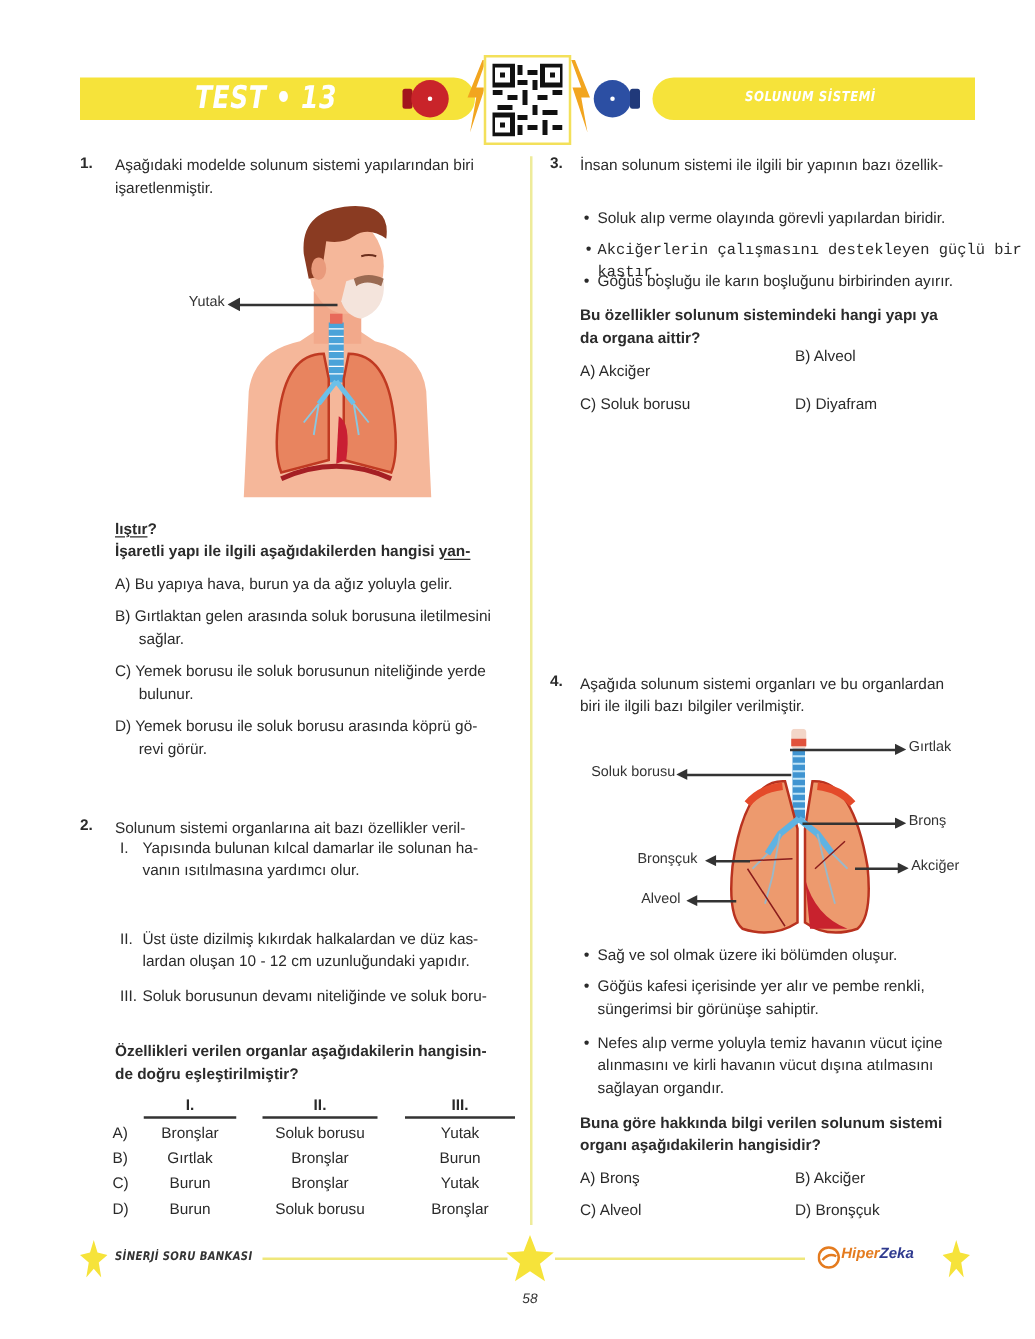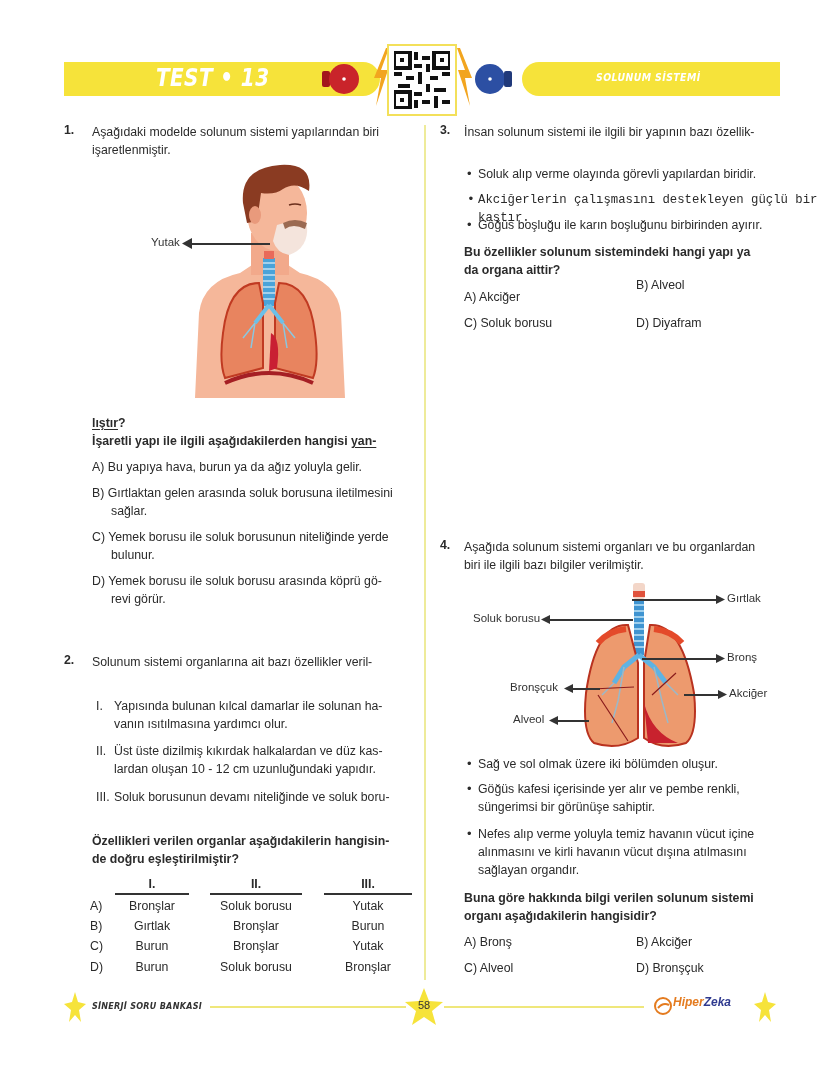--- a/index.html
+++ b/index.html
@@ -39,21 +39,21 @@
   .tbl-cell { position: absolute; font-size: 12.3px; text-align: center; white-space: nowrap; }
   .tbl-lbl { position: absolute; font-size: 12.3px; }
 
   
   .fig-label { position: absolute; font-size: 11.5px; white-space: nowrap; color: #333; }
   .arrow-line { position: absolute; height: 1.5px; background: #333; }
 
   
   .footer-line { position: absolute; top: 1006px; height: 2px; background: #efe77b; }
   .footer-left { position: absolute; left: 92px; top: 1000px; font-family: "DejaVu Sans", sans-serif; font-weight: bold; font-style: italic; font-size: 9.5px; color: #333; letter-spacing: 0.3px; transform: scaleX(0.85); transform-origin: left; }
-  .page-num { position: absolute; left: 412px; top: 999px; width: 24px; text-align: center; font-size: 11px; color: #333; }
+  .page-num { position: absolute; left: 412px; top: 1033px; width: 24px; text-align: center; font-size: 11px; color: #333; font-style: italic; }
   .brand { position: absolute; left: 650px; top: 995px; font-size: 12px; font-weight: bold; font-style: italic; white-space: nowrap; }
   .brand .b1 { color: #e47b1f; }
   .brand .b2 { color: #2f3a8f; }
 </style>
 </head>
 <body>
 
 <div class="hdr-bar hdr-left"></div>
 <div class="hdr-bar hdr-right"></div>
 <div class="test-title">TEST • 13</div>
@@ -174,21 +174,21 @@
 <div class="opt" style="left:92px; top:572px;">
   <span>D)</span> <span>Yemek borusu ile soluk borusu arasında köprü gö-</span><br>
   <span style="padding-left:19px;">revi görür.</span>
 </div>
 
 <div class="qnum" style="left:64px; top:653px;">2.</div>
 <div class="q" style="left:92px; top:653px;">
   <span class="line">Solunum sistemi organlarına ait bazı özellikler veril-</span>
 </div>
 
-<div class="opt" style="left:96px; top:697px;">
+<div class="opt" style="left:96px; top:669px;">
   <span style="display:inline-block; width:18px;">I.</span><span>Yapısında bulunan kılcal damarlar ile solunan ha-</span><br>
   <span style="padding-left:18px;">vanın ısıtılmasına yardımcı olur.</span>
 </div>
 <div class="opt" style="left:96px; top:742px;">
   <span style="display:inline-block; width:18px;">II.</span><span>Üst üste dizilmiş kıkırdak halkalardan ve düz kas-</span><br>
   <span style="padding-left:18px;">lardan oluşan 10 - 12 cm uzunluğundaki yapıdır.</span>
 </div>
 <div class="opt" style="left:96px; top:788px;">
   <span style="display:inline-block; width:18px;">III.</span><span>Soluk borusunun devamı niteliğinde  ve soluk boru-</span><br>
 </div>

